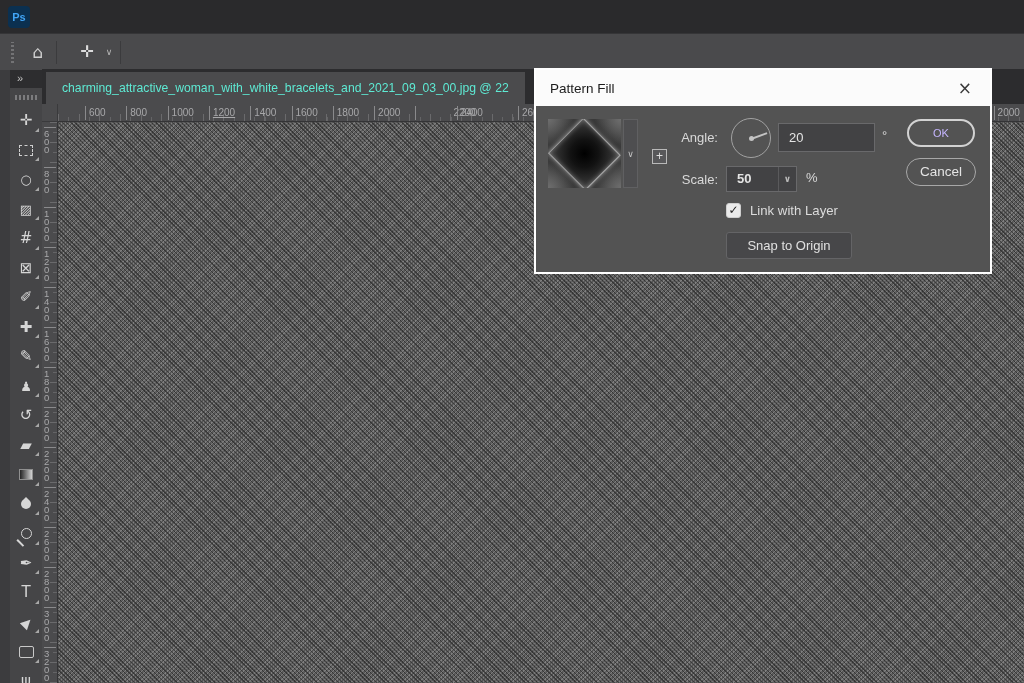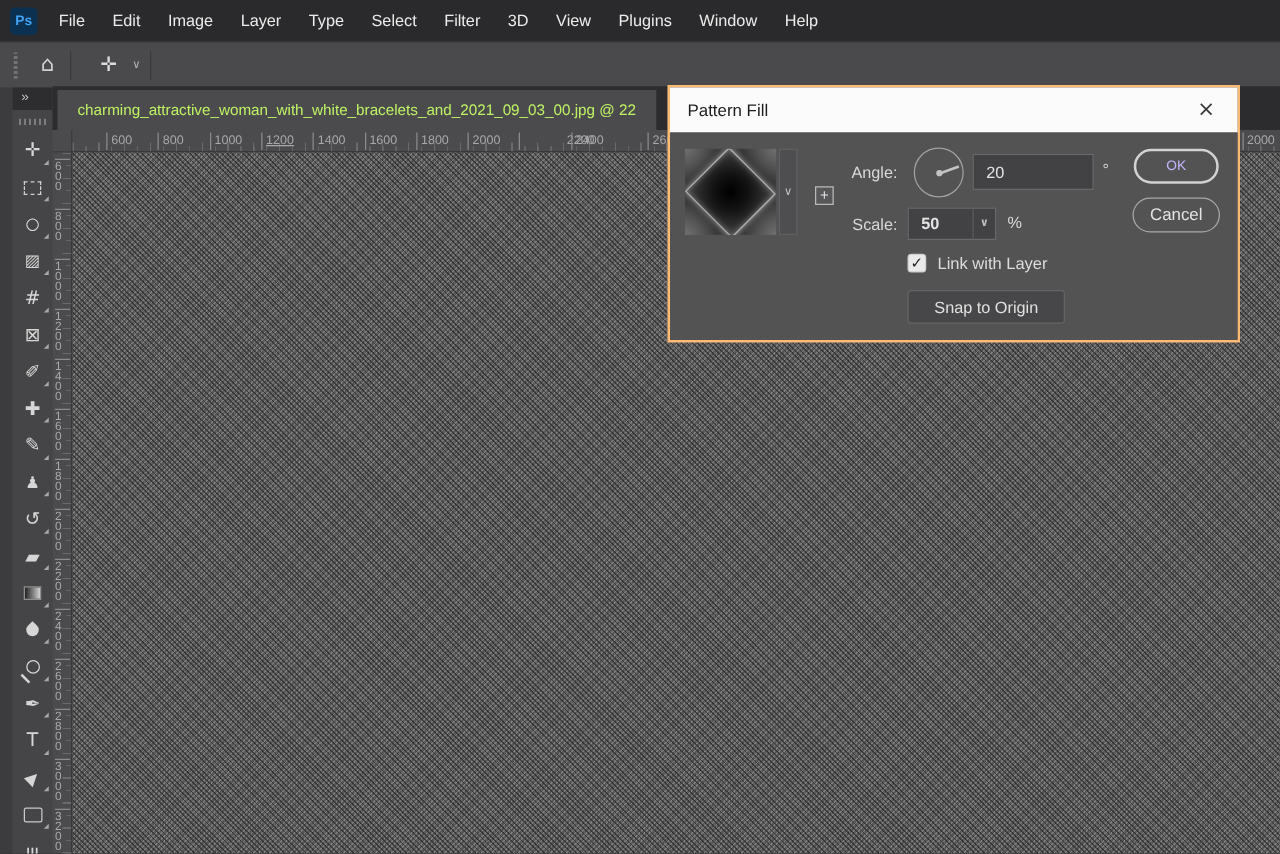--- a/index.html
+++ b/index.html
@@ -59,21 +59,21 @@
   .kind-shape-dodge .shape::after { content:""; position:absolute; left:-6px; bottom:-5px;
     width:9px; height:1.5px; background:#d6d6d6; transform:rotate(45deg); }
   .kind-shape-rectangle .shape { width:15px; height:12px; border:1.5px solid #c9c9c9;
     border-radius:2px; }
   .rot-ne { display:inline-block; transform:rotate(-45deg); font-size:13px; }
   .small-glyph { font-size:13px; }
 
   
   .tab-strip { left:42px; top:69px; width:982px; height:35px; background:#2c2c2e; }
   .doc-tab { position:absolute; left:4px; top:3px; height:32px; background:#4b4b4d;
-    padding:0 16px; line-height:32px; font-size:12.2px; color:#bef264; white-space:nowrap; }
+    padding:0 16px; line-height:32px; font-size:12.2px; color:#5eead4; white-space:nowrap; }
 
   
   .ruler-corner { left:42px; top:104px; width:16px; height:18px; background:#4b4b4d;
     border-right:1px solid #3a3a3c; border-bottom:1px solid #3a3a3c; }
   .ruler-h { left:58px; top:104px; width:966px; height:18px; background:#4b4b4d;
     border-bottom:1px solid #333335; overflow:hidden; }
   .ruler-h .minor { position:absolute; left:0; right:0; bottom:0; height:4px;
     background:repeating-linear-gradient(90deg,#646466 0 1px,transparent 1px 10.33px); }
   .ruler-h .mid { position:absolute; left:0; right:0; bottom:0; height:7px;
     background:repeating-linear-gradient(90deg,#6a6a6c 0 1px,transparent 1px 20.65px); }
@@ -89,21 +89,21 @@
     padding-top:2px; font-size:9.5px; line-height:8px; color:#a8a8aa; white-space:pre-line; }
 
   
   .canvas { left:58px; top:122px; width:966px; height:561px; background-color:#626262;
     background-image:
       repeating-linear-gradient(45deg, rgba(25,25,25,0.55) 0 1px, transparent 1px 3px),
       repeating-linear-gradient(135deg, rgba(165,165,165,0.45) 0 1px, transparent 1px 3px),
       repeating-linear-gradient(90deg, rgba(55,55,55,0.3) 0 1px, transparent 1px 2px); }
 
   
-  .dialog { left:534px; top:68px; width:458px; height:206px; border:2px solid #fdba74;
+  .dialog { left:534px; top:68px; width:458px; height:206px; border:2px solid #ffffff;
     z-index:10; background:#535353; }
   .dlg-title { height:36px; background:#fbfbfb; display:flex; align-items:center;
     padding:0 14px; }
   .dlg-title-text { font-size:13.5px; color:#1b1b1b; flex:1; }
   .dlg-close { font-size:17px; color:#3a3a3a; line-height:1; padding:2px 4px;
     font-family:"DejaVu Sans",sans-serif; }
   .dlg-body { position:relative; height:166px; background:#535353; }
 
   .thumb { left:12px; top:13px; width:73px; height:69px;
     background:
@@ -161,34 +161,20 @@
     border-radius:15px; color:#e4e4e4; font-size:13.5px; line-height:26px;
     text-align:center; }
 </style>
 </head>
 <body>
 
 <div id="app">
 
   <div class="abs menu-bar">
     <div class="ps-logo">Ps</div>
-    <div id="menu-items" style="display:flex;">
-        <span class="menu-item">File</span>
-        <span class="menu-item">Edit</span>
-        <span class="menu-item">Image</span>
-        <span class="menu-item">Layer</span>
-        <span class="menu-item">Type</span>
-        <span class="menu-item">Select</span>
-        <span class="menu-item">Filter</span>
-        <span class="menu-item">3D</span>
-        <span class="menu-item">View</span>
-        <span class="menu-item">Plugins</span>
-        <span class="menu-item">Window</span>
-        <span class="menu-item">Help</span>
-      </div>
   </div>
 
   <div class="abs options-bar">
     <div class="abs opt-grip"></div>
     <div class="abs home-icon">⌂</div>
     <div class="abs opt-sep sep1"></div>
     <div class="abs opt-move">✛</div>
     <div class="abs opt-chevron">∨</div>
     <div class="abs opt-sep sep2"></div>
   </div>

